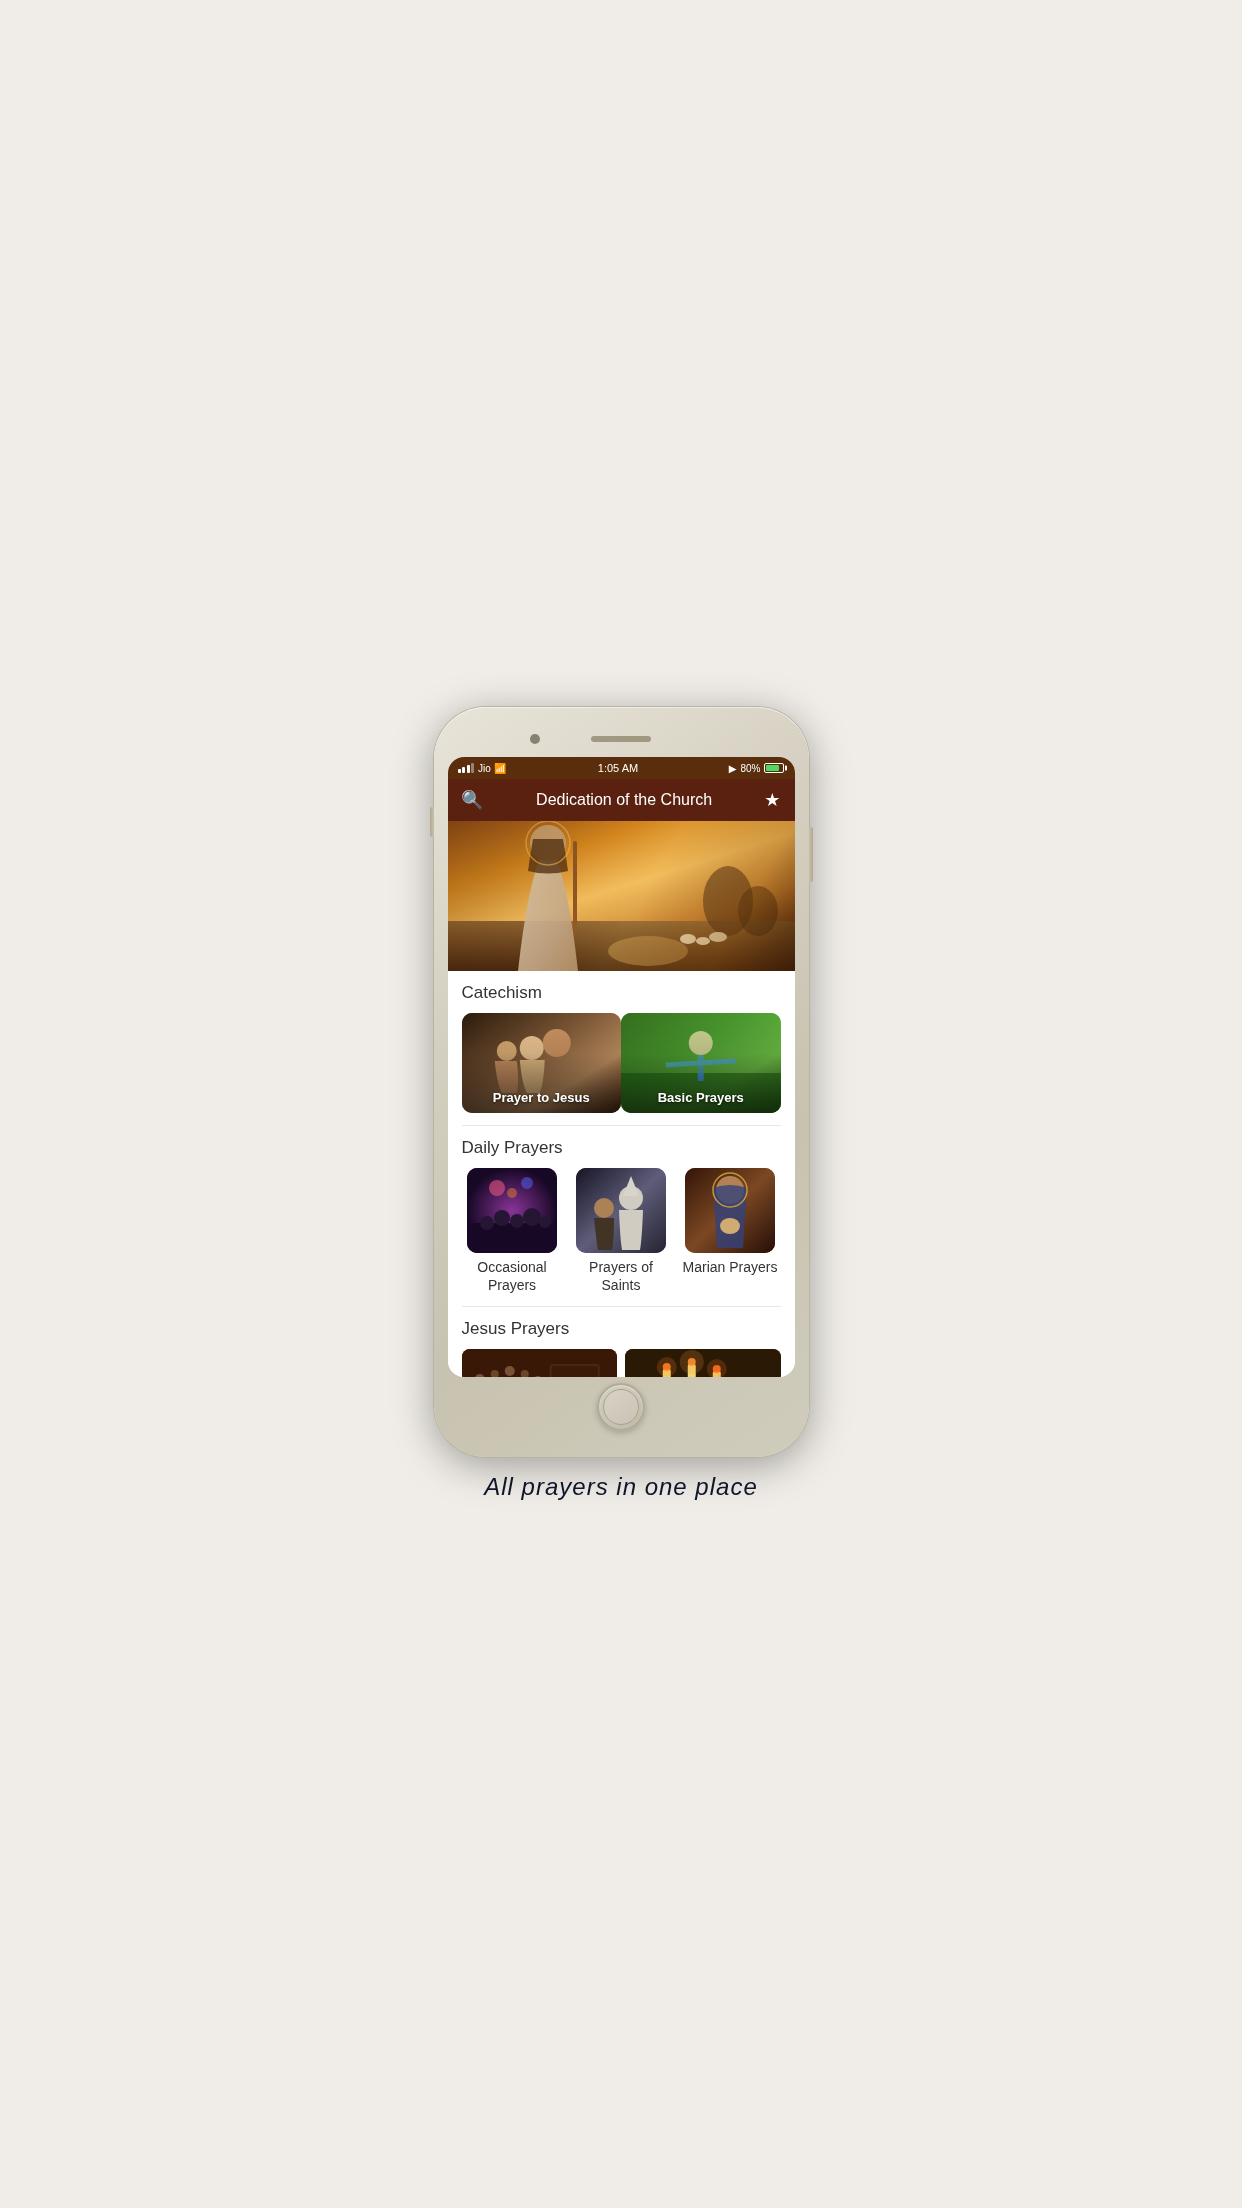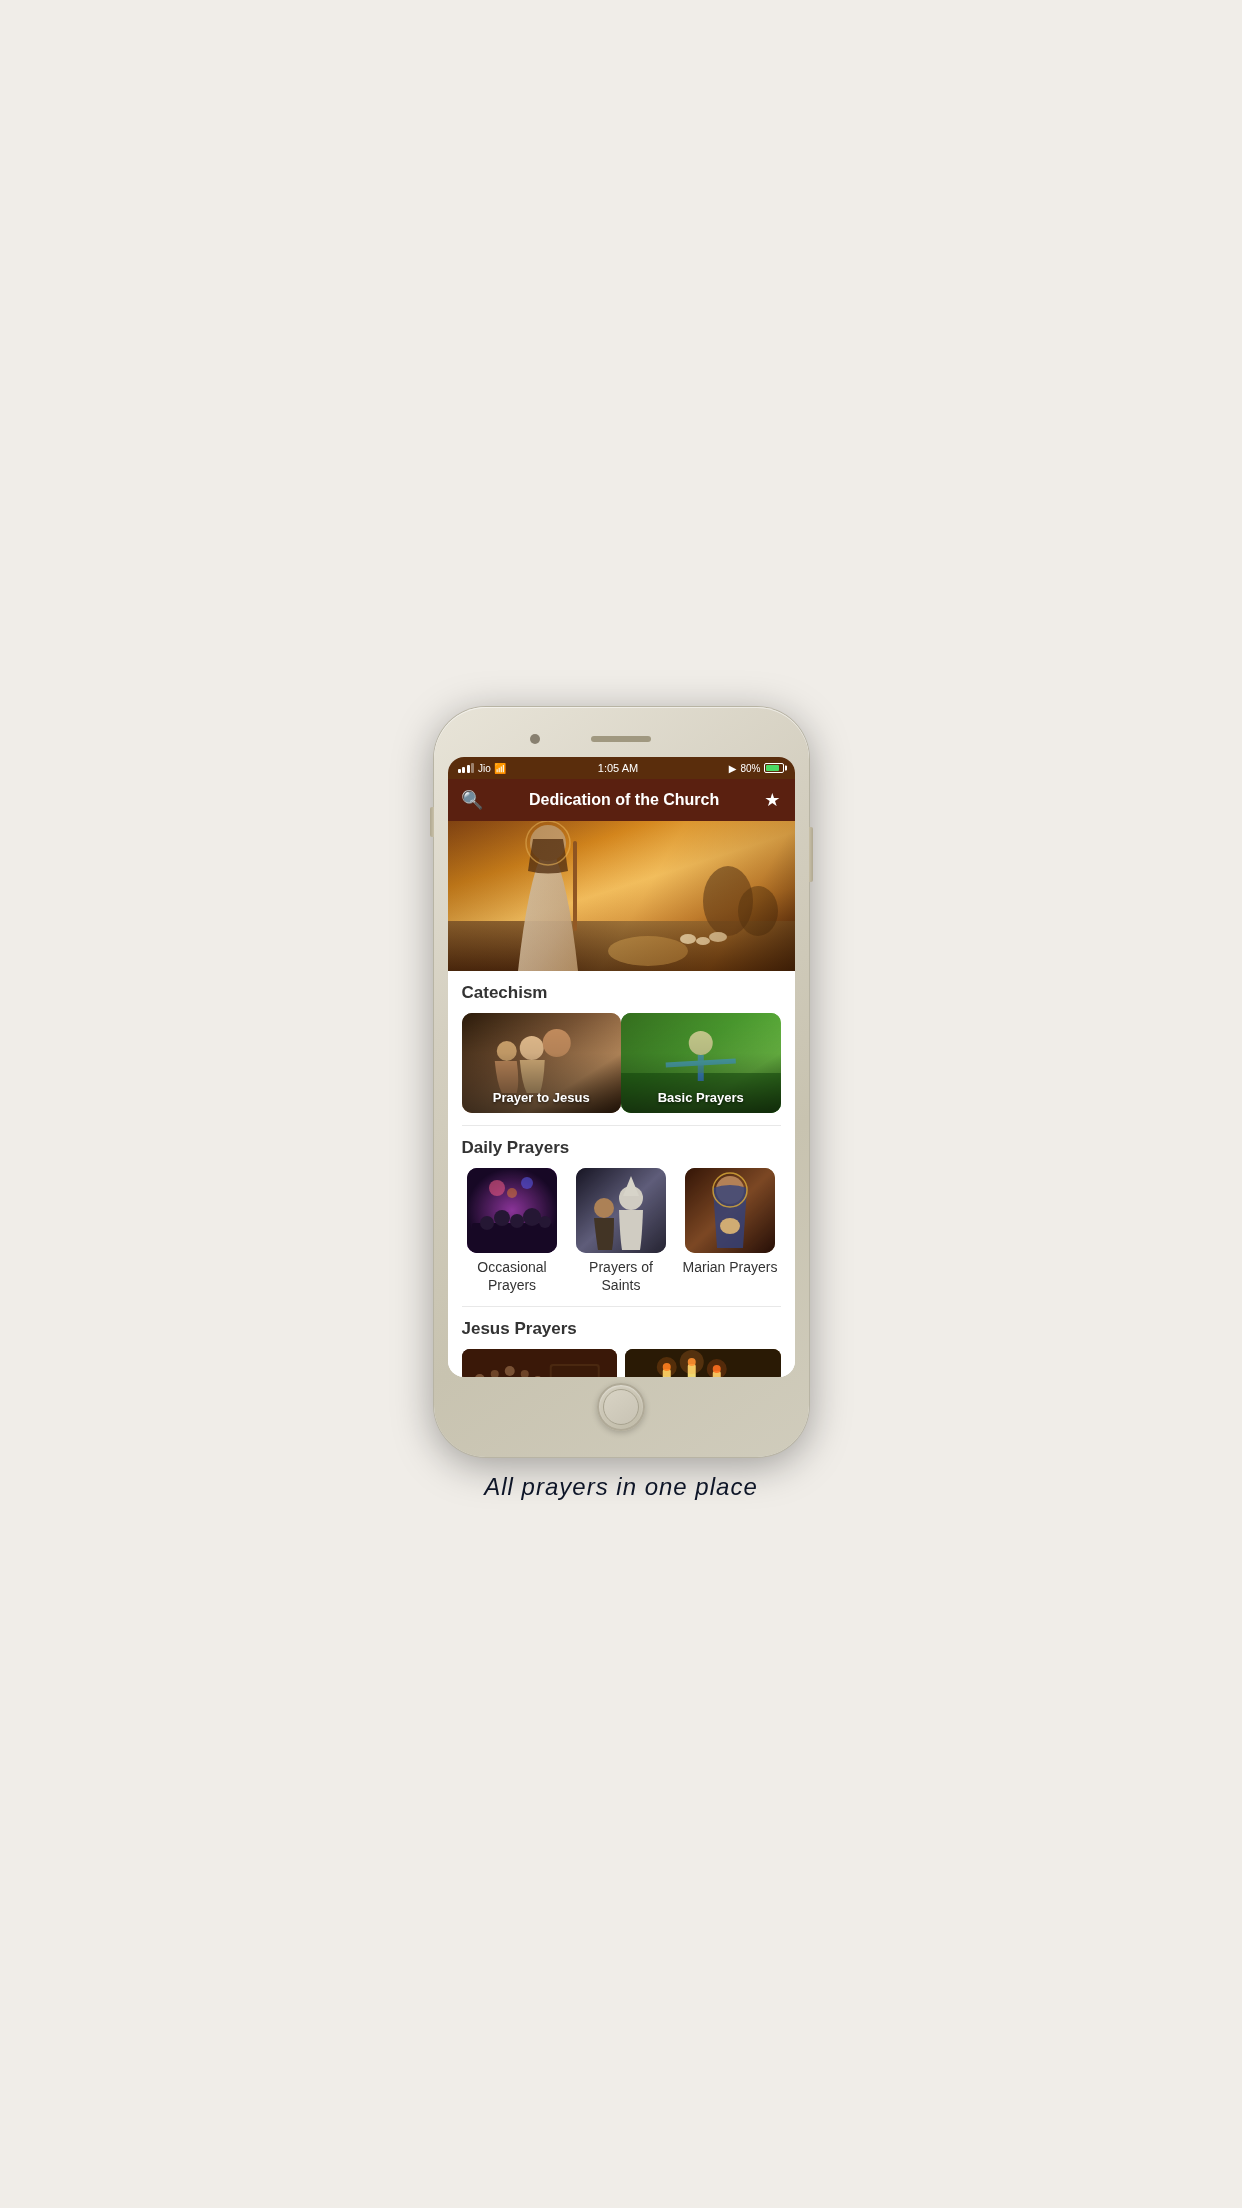--- a/index.html
+++ b/index.html
@@ -137,21 +137,21 @@
       height: 42px;
       display: flex;
       align-items: center;
       justify-content: space-between;
       padding: 0 14px;
       flex-shrink: 0;
     }
     .nav-title {
       color: #fff;
       font-size: 16px;
-      font-weight: 700;
+      font-weight: 400;
       text-align: right;
     }
     .nav-icon {
       color: #fff;
       font-size: 18px;
       cursor: pointer;
     }
 
     
     .hero-image {
@@ -187,21 +187,21 @@
       background: #fff;
     }
     .content-scroll::-webkit-scrollbar { display: none; }
 
     
     .section {
       padding: 12px 14px 8px;
     }
     .section-title {
       font-size: 17px;
-      font-weight: 700;
+      font-weight: 400;
       color: #333;
       margin-bottom: 10px;
     }
 
     
     .catechism-grid {
       display: flex;
       margin-bottom: 4px;
       justify-content: flex-end;
     }

